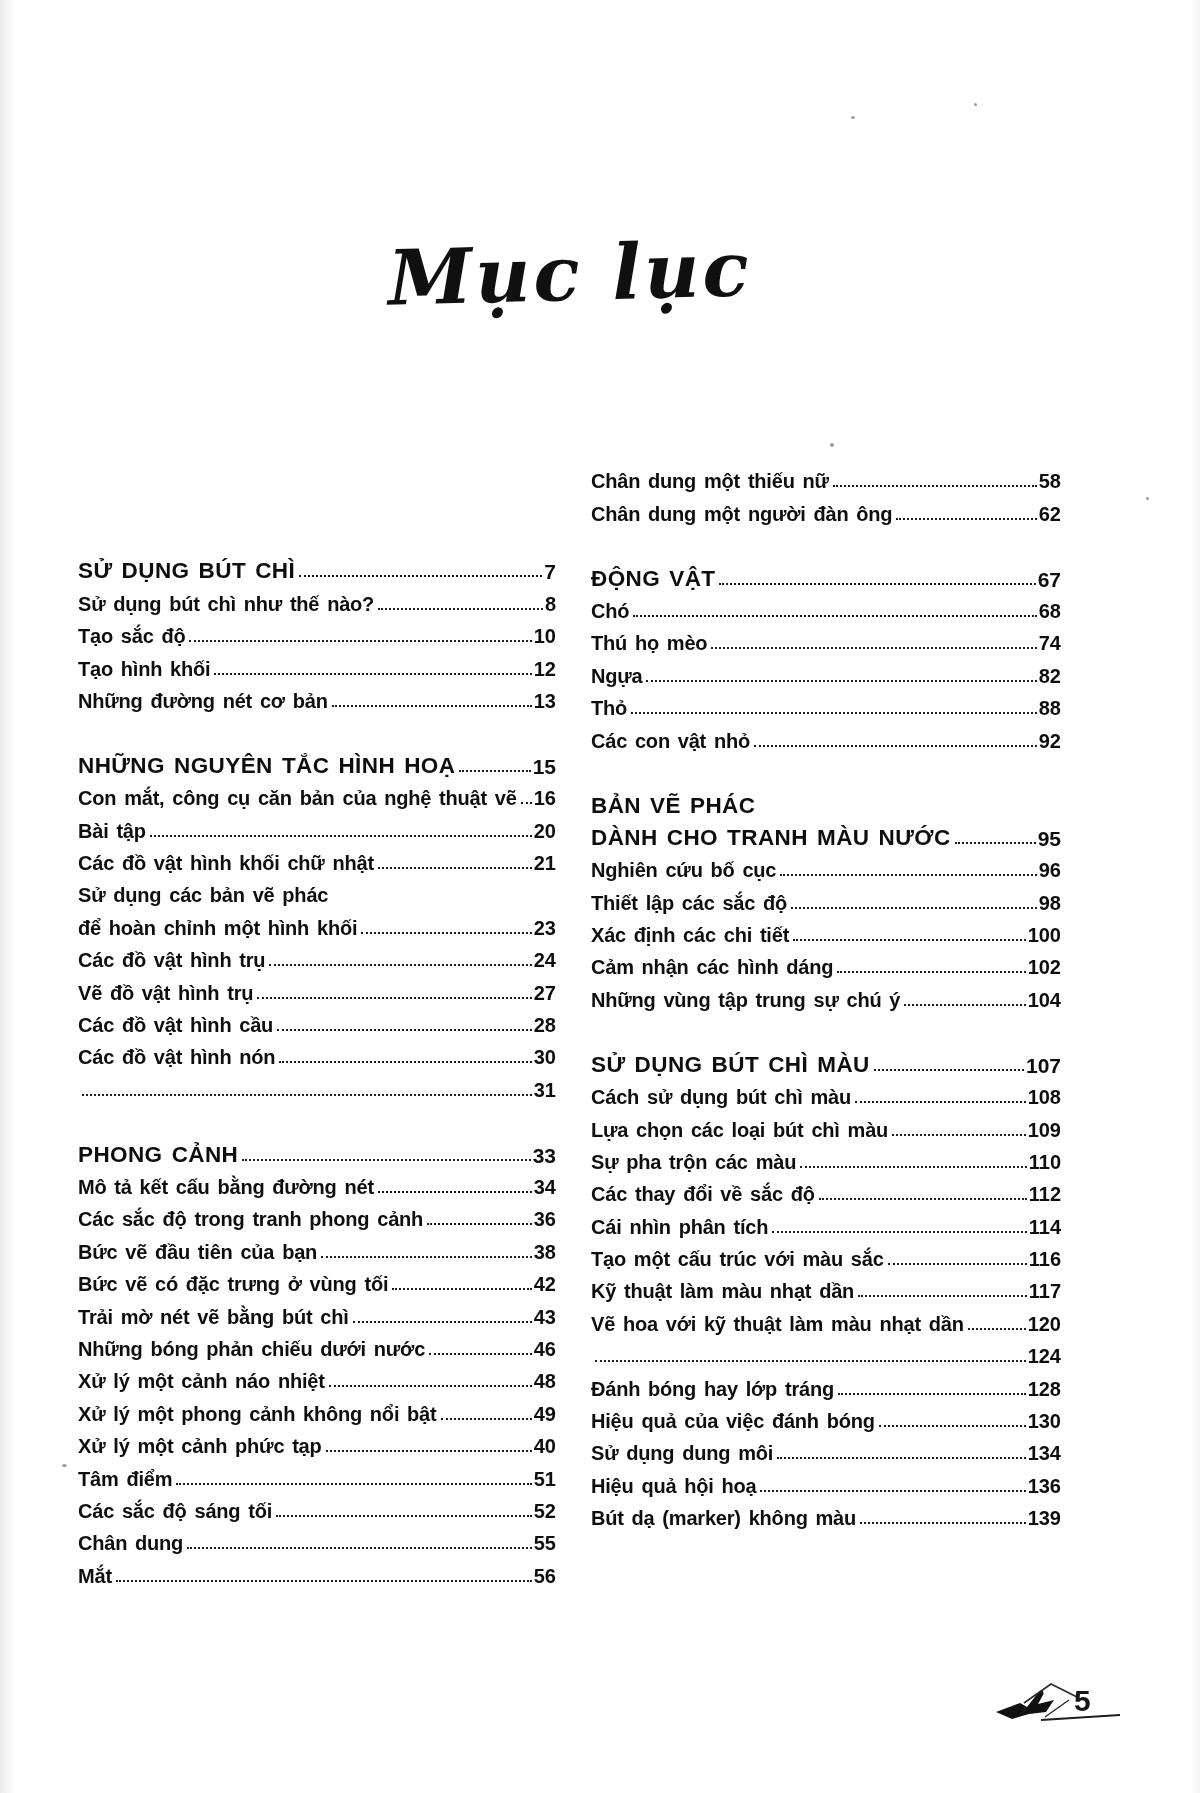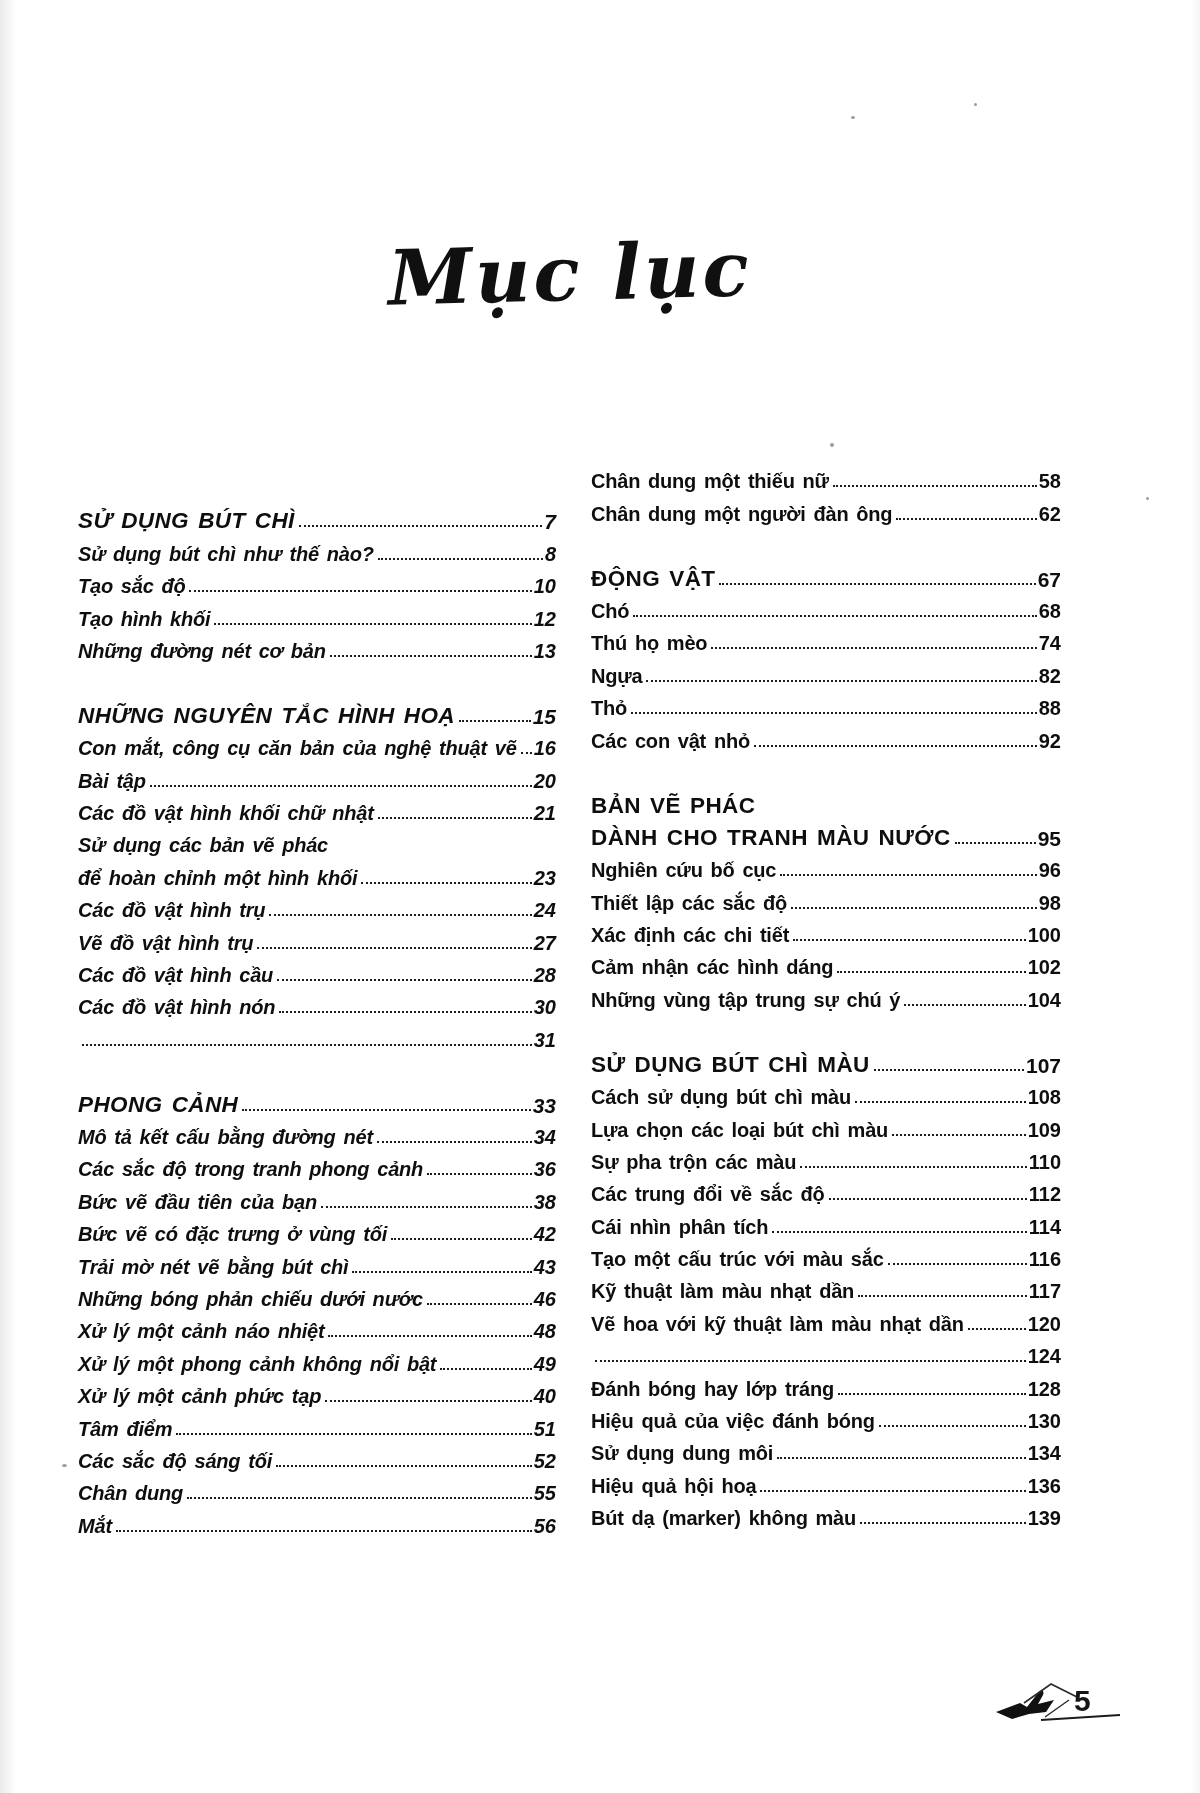--- a/index.html
+++ b/index.html
@@ -23,21 +23,21 @@
     position:absolute;left:388px;top:236px;
     font-family:"DejaVu Serif", serif;
     font-style:italic;font-weight:bold;
     font-size:76px;line-height:1;
     letter-spacing:3px;
     transform:rotate(-1.5deg);
     color:#101010;
   }
 
   .toc-col{position:absolute;display:block;}
-  #col-left{left:78px;top:502px;width:478px;font-style:italic;}
+  #col-left{left:78px;top:552px;width:478px;}
   #col-right{left:570px;top:462px;width:470px;margin-left:21px;}
 
   .row{display:flex;align-items:flex-end;height:32.4px;}
   .row .label{
     font-size:20px;line-height:25px;font-weight:bold;
     letter-spacing:-0.2px;word-spacing:2.5px;white-space:nowrap;
   }
   .row .dots{
     flex:1;min-width:6px;
     border-bottom:2.6px dotted #1b1b1b;
@@ -334,21 +334,21 @@
         <span class="label">Lựa chọn các loại bút chì màu</span>
         <span class="dots"></span>
         <span class="num">109</span>
       </div>
       <div class="row entry">
         <span class="label">Sự pha trộn các màu</span>
         <span class="dots"></span>
         <span class="num">110</span>
       </div>
       <div class="row entry">
-        <span class="label">Các trung đổi về sắc độ</span>
+        <span class="label">Các thay đổi về sắc độ</span>
         <span class="dots"></span>
         <span class="num">112</span>
       </div>
       <div class="row entry">
         <span class="label">Cái nhìn phân tích</span>
         <span class="dots"></span>
         <span class="num">114</span>
       </div>
       <div class="row entry">
         <span class="label">Tạo một cấu trúc với màu sắc</span>

